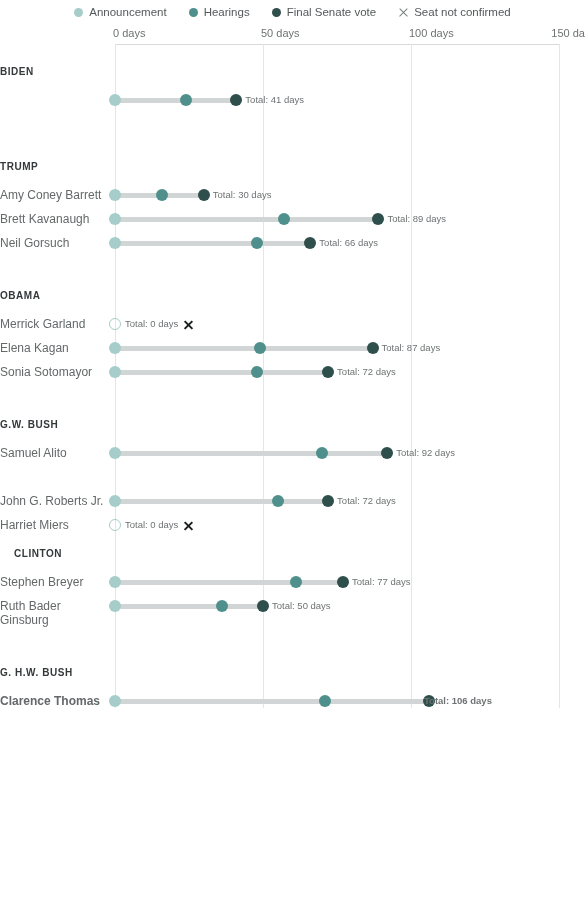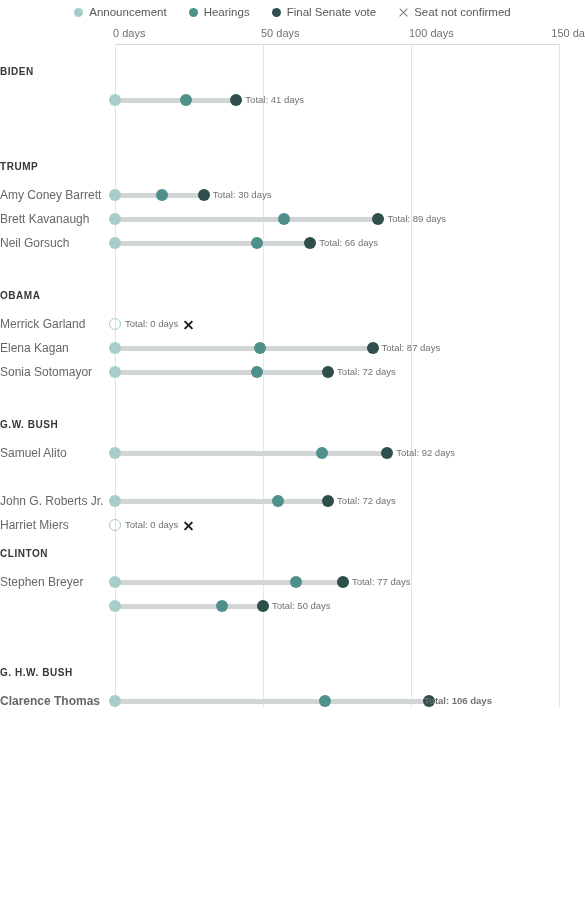--- a/index.html
+++ b/index.html
@@ -278,30 +278,32 @@
         <div class="fail-x" style="left: 183px; top: 2px;"></div>
       </div>
       <div class="nom-row" style="top: 472px; height: 24px;">
         <div class="nom-name">John G. Roberts Jr.</div>
         <div class="track" style="left: 115px; width: 213.12px; top: 4.5px;"></div>
         <div class="dot" style="background: rgb(166, 205, 201); left: 109px; top: 1px;"></div>
         <div class="dot" style="background: rgb(79, 144, 140); left: 271.8px; top: 1px;"></div>
         <div class="dot" style="background: rgb(46, 79, 76); left: 322.12px; top: 1px;"></div>
         <div class="total-label" style="left: 337.12px; top: 1px;">Total: 72 days</div>
       </div>
-      <div class="group-header" style="top: 526px;">CLINTON</div>
+      <div class="group-header" style="top: 526px; margin-left: 14px;">CLINTON</div>
       <div class="nom-row" style="top: 553px; height: 24px;">
         <div class="nom-name">Stephen Breyer</div>
         <div class="track" style="left: 115px; width: 227.92px; top: 4.5px;"></div>
         <div class="dot" style="background: rgb(166, 205, 201); left: 109px; top: 1px;"></div>
         <div class="dot" style="background: rgb(79, 144, 140); left: 289.56px; top: 1px;"></div>
         <div class="dot" style="background: rgb(46, 79, 76); left: 336.92px; top: 1px;"></div>
         <div class="total-label" style="left: 351.92px; top: 1px;">Total: 77 days</div>
       </div>
       <div class="nom-row" style="top: 577px; height: 38px;">
+        <div class="nom-name">Ruth Bader
+Ginsburg</div>
         <div class="track" style="left: 115px; width: 148px; top: 4.5px;"></div>
         <div class="dot" style="background: rgb(166, 205, 201); left: 109px; top: 1px;"></div>
         <div class="dot" style="background: rgb(79, 144, 140); left: 215.56px; top: 1px;"></div>
         <div class="dot" style="background: rgb(46, 79, 76); left: 257px; top: 1px;"></div>
         <div class="total-label" style="left: 272px; top: 1px;">Total: 50 days</div>
       </div>
       <div class="group-header" style="top: 645px;">G. H.W. BUSH</div>
       <div class="nom-row" style="top: 672px; height: 24px; font-weight: bold;">
         <div class="nom-name">Clarence Thomas</div>
         <div class="track" style="left: 115px; width: 313.76px; top: 4.5px;"></div>

